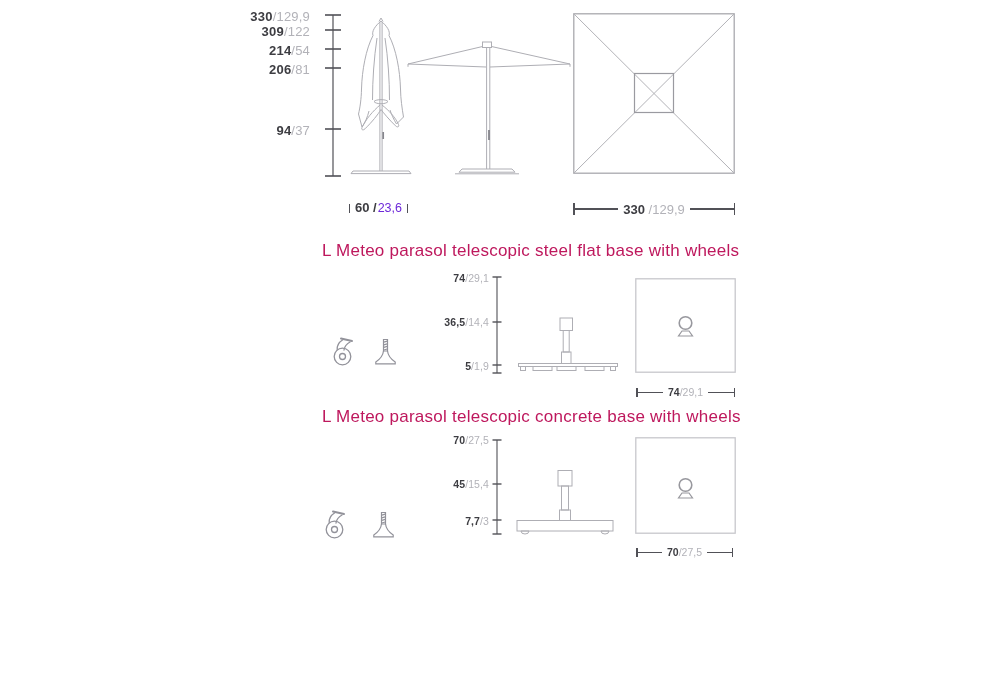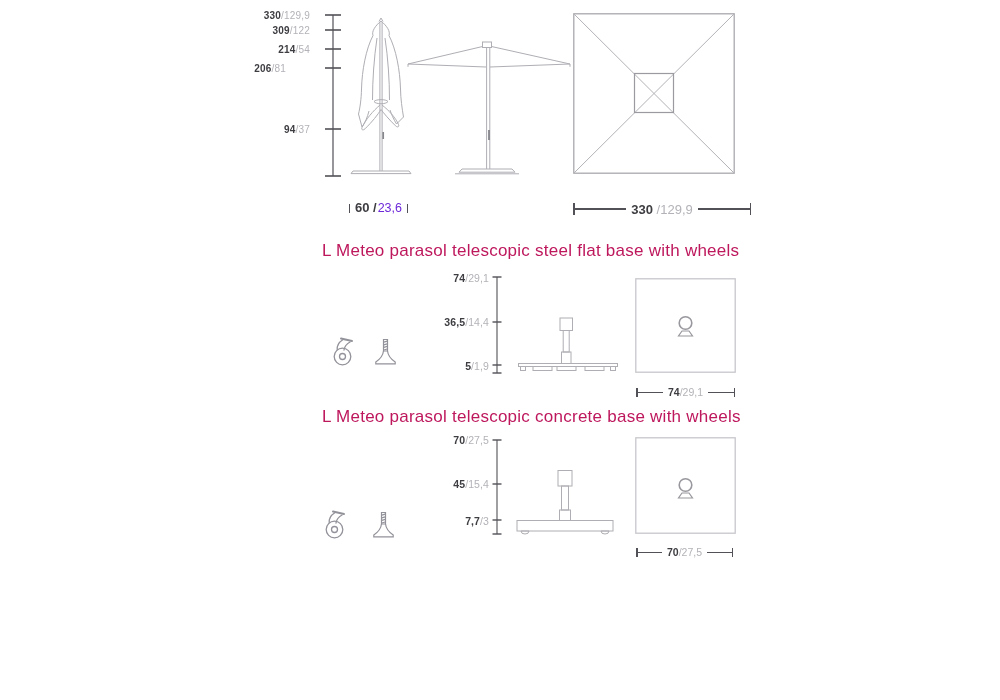--- a/index.html
+++ b/index.html
@@ -5,21 +5,21 @@
   html,body{margin:0;padding:0;background:#ffffff;}
   .page{
     position:relative;width:1000px;height:700px;background:#ffffff;overflow:hidden;
     font-family:"Liberation Sans","DejaVu Sans",sans-serif;
   }
   .abs{position:absolute;}
   
   .dim-label{position:absolute;white-space:nowrap;line-height:1;transform:translateY(-50%);}
   .dim-label .p{color:#3d3d42;font-weight:700;}
   .dim-label .s{color:#b2b2b8;font-weight:400;}
-  .dim-label.lg{font-size:10px;letter-spacing:0.2px;}
+  .dim-label.lg{font-size:13px;letter-spacing:0.2px;}
   .dim-label.sm{font-size:10.5px;letter-spacing:0.1px;}
   .ra{text-align:right;}
   
   .hdim{position:absolute;display:flex;align-items:center;}
   .hdim .tick{width:1.5px;background:#515157;align-self:center;}
   .hdim .hline{flex:1;height:1.2px;background:#515157;}
   .hdim .t{padding:0 5px;white-space:nowrap;line-height:1;}
   .hdim .t .p{color:#3d3d42;font-weight:700;}
   .hdim .t .s{color:#b2b2b8;}
   .hdim.lg .t{font-size:13px;}
@@ -47,21 +47,21 @@
       <line x1="1" y1="36" x2="17" y2="36" stroke-width="1.6"></line>
       <line x1="1" y1="55" x2="17" y2="55" stroke-width="1.6"></line>
       <line x1="1" y1="116" x2="17" y2="116" stroke-width="1.6"></line>
       <line x1="1" y1="163" x2="17" y2="163" stroke-width="1.6"></line>
     </g>
   </svg>
 
   <div class="dim-label lg ra" style="right:690px;top:16px;"><span class="p">330</span><span class="s">/129,9</span></div>
   <div class="dim-label lg ra" style="right:690px;top:31px;margin-left:7px;"><span class="p">309</span><span class="s">/122</span></div>
   <div class="dim-label lg ra" style="right:690px;top:50px;"><span class="p">214</span><span class="s">/54</span></div>
-  <div class="dim-label lg ra" style="right:714px;top:69px;margin-left:19px;"><span class="p">206</span><span class="s">/81</span></div>
+  <div class="dim-label lg ra" style="right:690px;top:69px;margin-left:19px;"><span class="p">206</span><span class="s">/81</span></div>
   <div class="dim-label lg ra" style="right:690px;top:130px;"><span class="p">94</span><span class="s">/37</span></div>
 
   <svg class="abs" style="left:348px;top:16px;" width="66" height="164">
     <g stroke="#aeaeb4" fill="none" stroke-width="1">
       <path d="M33,5 C27,10 23.5,15.5 25,19.5 C18,33 14,54 13.5,73 C13.3,83 12,92 10.5,98 L14,111 C17,107 19.5,101 21,95"></path>
       <path d="M33,5 C39,10 42.5,15.5 41,19.5 C48,33 52,54 52.5,73 C52.7,83 54,92 55.5,101 L48.5,108 C45.5,103 43.5,98.5 42,94"></path>
       <path d="M29,22 C26,42 24.5,64 24.5,84"></path>
       <path d="M37,22 C40,42 41.5,64 41.5,84"></path>
 
       <path d="M26,85.5 C28,83 38,83 40,85.5 C38,88.5 28,88.5 26,85.5 Z"></path>
@@ -107,21 +107,21 @@
 
   <svg class="abs" style="left:573px;top:13px;" width="162" height="161">
     <g fill="none">
       <rect x="0.8" y="0.8" width="160.4" height="159.4" stroke="#a9a9ae" stroke-width="1.3"></rect>
       <line x1="1" y1="1" x2="161" y2="160" stroke="#b3b3b8" stroke-width="1"></line>
       <line x1="161" y1="1" x2="1" y2="160" stroke="#b3b3b8" stroke-width="1"></line>
       <rect x="61.5" y="60.5" width="39" height="39" stroke="#9a9aa0" stroke-width="1.2"></rect>
     </g>
   </svg>
 
-  <div class="hdim lg" style="left:573px;top:201px;width:178px;height:16px;">
+  <div class="hdim lg" style="left:573px;top:201px;width:162px;height:16px;">
     <i class="tick" style="height:12px;"></i>
       <i class="hline"></i>
     <span class="t"><span class="p">330 </span><span class="s">/129,9</span></span>
     <i class="hline"></i>
       <i class="tick" style="height:12px;"></i>
   </div>
 
   <div class="heading" style="left:322px;top:241px;">L Meteo parasol telescopic steel flat base with wheels</div>
 
   <svg class="abs" style="left:332px;top:336px;" width="22" height="31">

